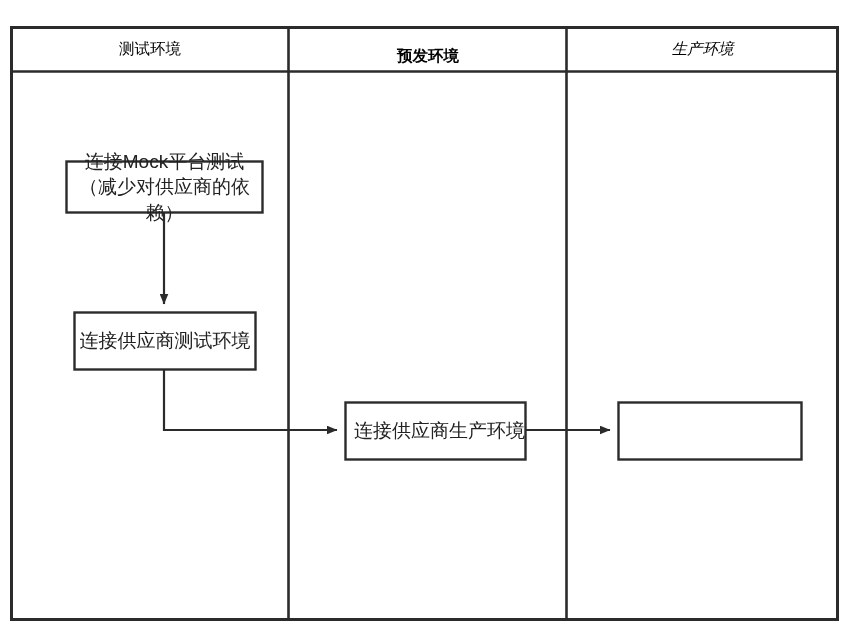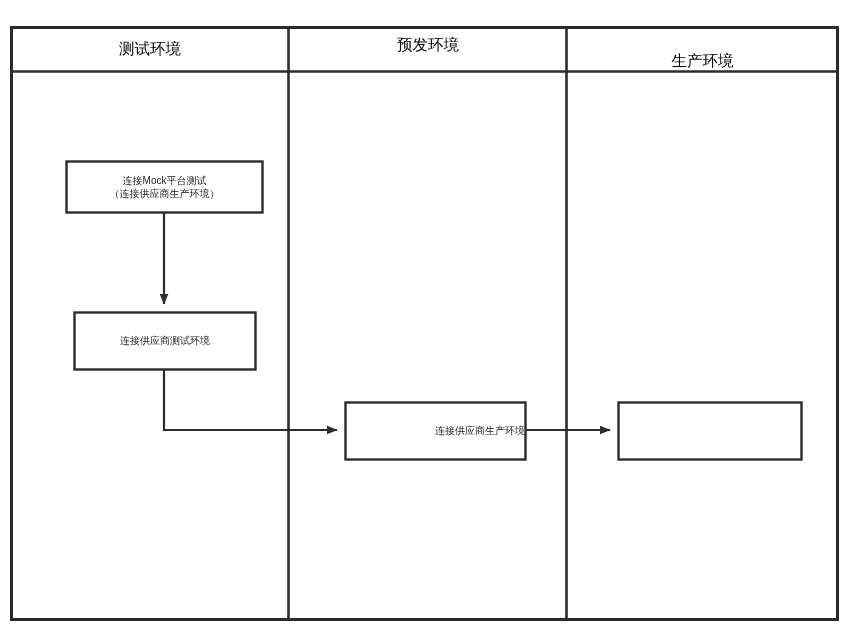--- a/index.html
+++ b/index.html
@@ -35,21 +35,21 @@
     text-align: center;
     line-height: 1.35;
     pointer-events: none;
     white-space: pre-line;
   }
   .lane-header-label {
     font-size: 15.5px;
     color: #000000;
   }
   .node-label {
-    font-size: 10px;
+    font-size: 19px;
     color: #222222;
     flex-direction: column;
   }
   .node-label span { display: block; }
 </style>
 </head>
 <body>
 
 <div id="canvas">
 
@@ -89,31 +89,31 @@
 
     <rect x="345.5" y="402.5" width="180" height="57" fill="#ffffff" stroke="#2b2b2b" stroke-width="2.4"></rect>
 
     <rect x="618.5" y="402.5" width="183" height="57" fill="#ffffff" stroke="#2b2b2b" stroke-width="2.4"></rect>
   </svg>
 
   <div class="lane-header-label" style="left:12px; top:28px; width:276px; height:43px;">
     <span>测试环境</span>
   </div>
 
-  <div class="lane-header-label" style="left:290px; top:24px; width:276px; height:43px;">
+  <div class="lane-header-label" style="left:290px; top:35px; width:276px; height:43px;font-weight:bold;">
     <span>预发环境</span>
   </div>
 
-  <div class="lane-header-label" style="left:568px; top:40px; width:269px; height:43px;">
+  <div class="lane-header-label" style="left:568px; top:28px; width:269px; height:43px;font-style:italic;">
     <span>生产环境</span>
   </div>
 
   <div class="node-label" style="left:67px; top:162px; width:195px; height:50px;">
     <span>连接Mock平台测试</span>
-    <span>（连接供应商生产环境）</span>
+    <span>（减少对供应商的依赖）</span>
   </div>
 
   <div class="node-label" style="left:75px; top:313px; width:180px; height:56px;font-family:Liberation Serif, serif;">
     <span>连接供应商测试环境</span>
   </div>
 
   <div class="node-label" style="left:346px; top:403px; width:179px; height:56px;align-items:flex-end;">
     <span>连接供应商生产环境</span>
   </div>
 

